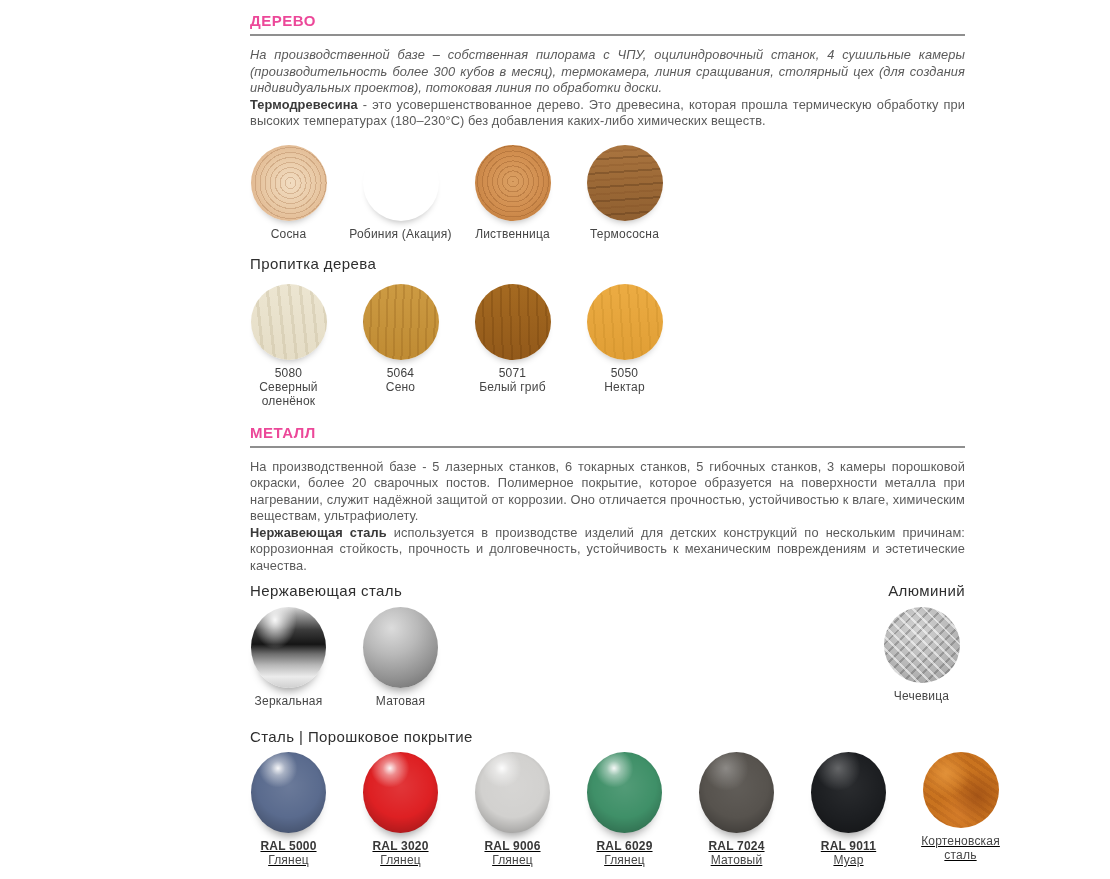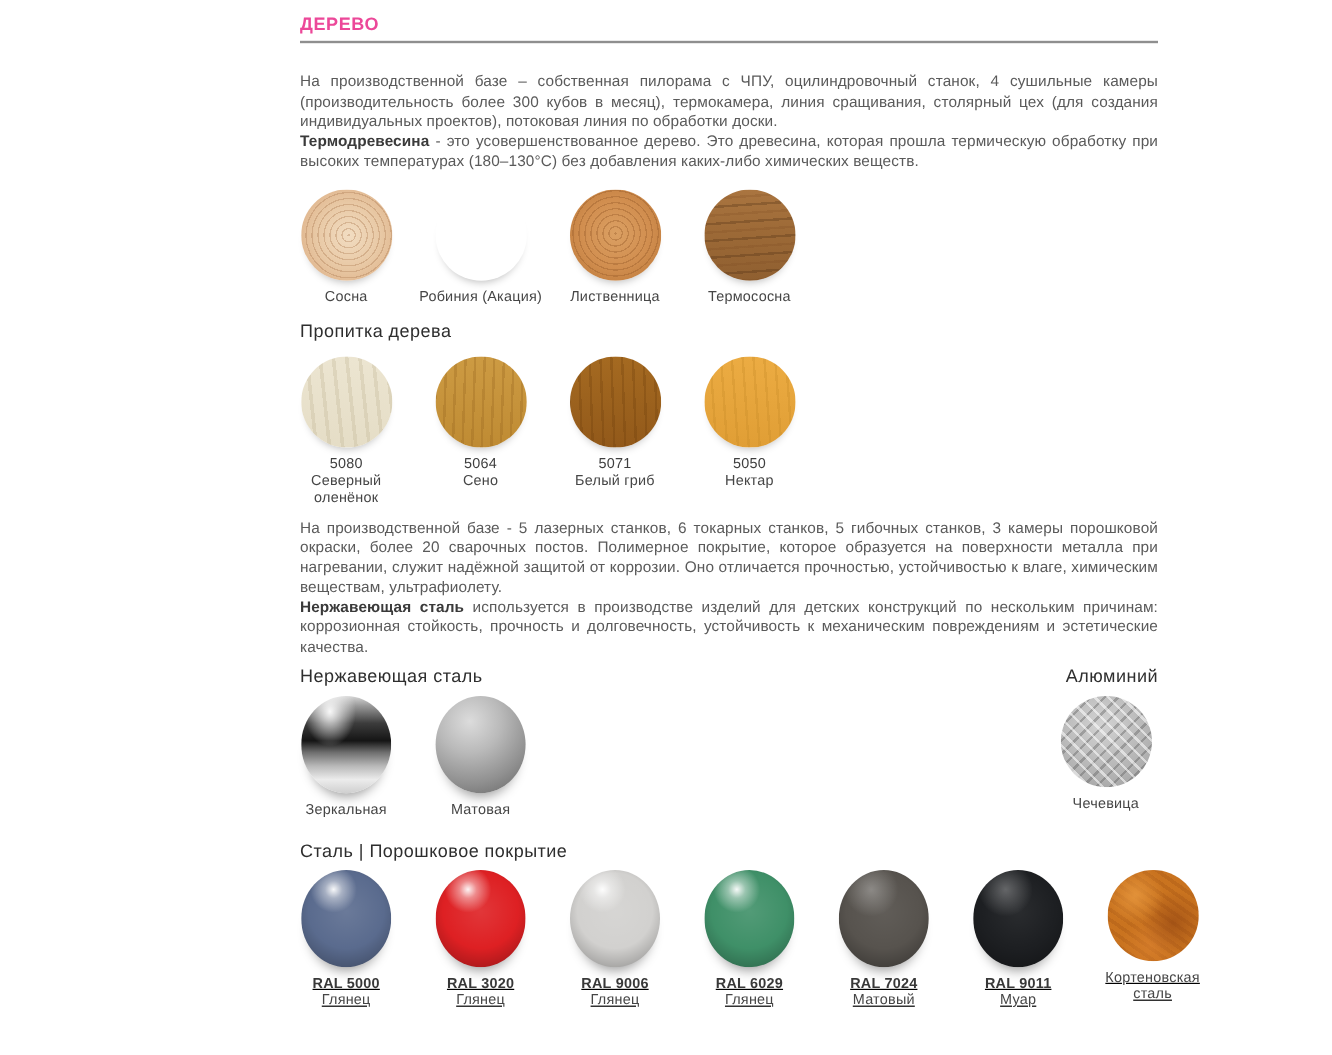--- a/index.html
+++ b/index.html
@@ -9,21 +9,21 @@
 
   
   h2.sec { font-size:15px; font-weight:700; color:#ec4899; letter-spacing:.5px;
     padding-bottom:5px; border-bottom:2px solid #8f8f8f; }
   h2.sec.first { margin-top:12px; }
   h2.sec.metal { margin-top:16px; }
 
   
   p.body { font-size:12.8px; line-height:16.5px; color:#5a5a5a; text-align:justify;
     letter-spacing:.1px; }
-  p.body.lead { margin-top:24px; }
+  p.body.lead { margin-top:11px;font-style:italic; }
   p.body b { color:#3a3a3a; font-weight:700; }
 
   
   h3.sub { font-size:15px; font-weight:400; color:#2e2e2e; letter-spacing:.4px; }
 
   
   .swatch-row { display:flex; margin-left:-10px; width:730px;gap:15px; }
   .swatch { width:97px; display:flex; flex-direction:column; align-items:center; }
   .swatch.push-right { margin-left:auto; }
   .disc { width:76px; height:76px; border-radius:50%; flex:0 0 auto; }
@@ -107,21 +107,21 @@
 <body>
 
 <div class="content">
 
   <h2 class="sec first">ДЕРЕВО</h2>
 
   <p class="body lead">
     <span>На производственной базе – собственная пилорама с ЧПУ, оцилиндровочный станок, 4 сушильные камеры (производительность более 300 кубов в месяц), термокамера, линия сращивания, столярный цех (для создания индивидуальных проектов), потоковая линия по обработки доски.</span>
   </p>
   <p class="body">
-    <b>Термодревесина</b><span> - это усовершенствованное дерево. Это древесина, которая прошла термическую обработку при высоких температурах (180–130°С) без добавления каких-либо химических веществ.</span>
+    <b>Термодревесина</b><span> - это усовершенствованное дерево. Это древесина, которая прошла термическую обработку при высоких температурах (180–230°С) без добавления каких-либо химических веществ.</span>
   </p>
 
   <div class="swatch-row row-wood1">
     <figure class="swatch">
       <div class="disc wood-sosna wood-shadow"></div>
       <figcaption class="cap">
         <div class="nm">Сосна</div>
       </figcaption>
     </figure>
     <figure class="swatch">
@@ -170,20 +170,21 @@
     </figure>
     <figure class="swatch">
       <div class="disc imp-5050 wood-shadow"></div>
       <figcaption class="cap">
         <div class="code">5050</div>
         <div class="nm">Нектар</div>
       </figcaption>
     </figure>
   </div>
 
+  <h2 class="sec metal">МЕТАЛЛ</h2>
 
   <div class="metal-paras">
     <p class="body">
       <span>На производственной базе - 5 лазерных станков, 6 токарных станков, 5 гибочных станков, 3 камеры порошковой окраски, более 20 сварочных постов. Полимерное покрытие, которое образуется на поверхности металла при нагревании, служит надёжной защитой от коррозии. Оно отличается прочностью, устойчивостью к влаге, химическим веществам, ультрафиолету.</span>
     </p>
     <p class="body">
       <b>Нержавеющая сталь</b><span> используется в производстве изделий для детских конструкций по нескольким причинам: коррозионная стойкость, прочность и долговечность, устойчивость к механическим повреждениям и эстетические качества.</span>
     </p>
   </div>
 

